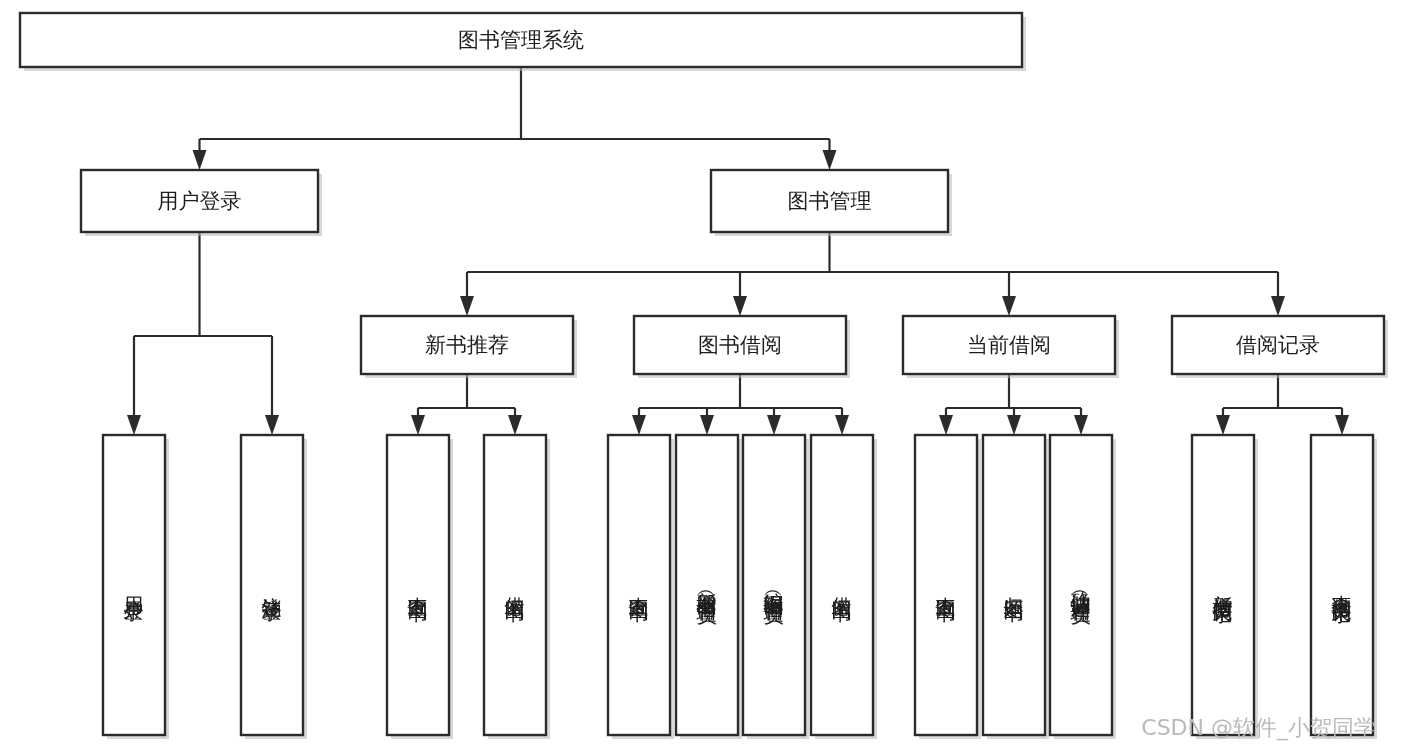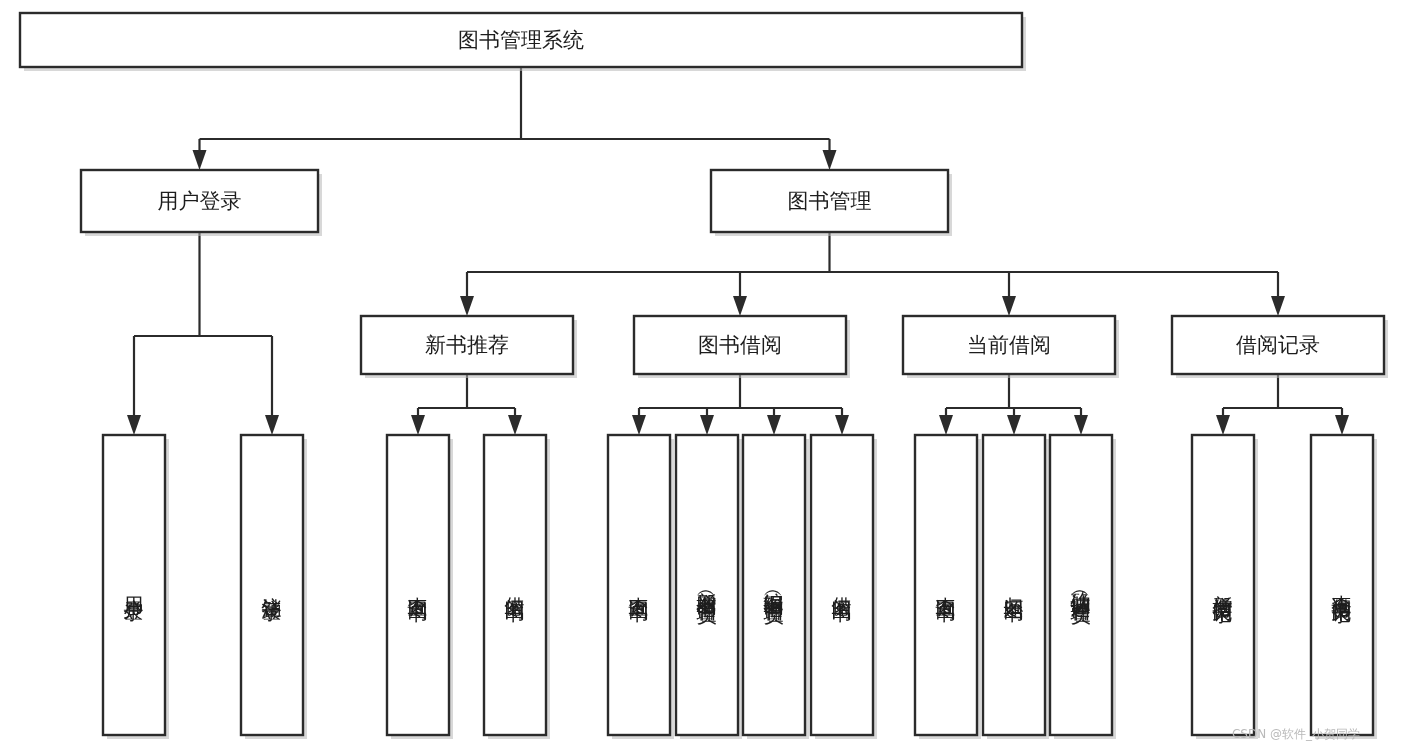--- a/index.html
+++ b/index.html
@@ -11,20 +11,21 @@
     width: 1405px;
     height: 747px;
     font-family: "DejaVu Sans", "Liberation Sans", sans-serif;
     overflow: hidden;
     position: relative;
   }
   #diagram-root {
     position: relative;
     width: 1368px;
     height: 747px;
+    padding-left: 16px;
   }
   svg.diagram {
     position: absolute;
     top: 0;
     left: 0;
     width: 1405px;
     height: 747px;
     display: block;
   }
   .node-box {
@@ -66,21 +67,21 @@
     justify-content: center;
     text-align: center;
     white-space: nowrap;
     pointer-events: none;
   }
   .watermark {
     position: absolute;
     right: 8px;
     bottom: 4px;
     font-family: "DejaVu Sans", "Liberation Sans", sans-serif;
-    font-size: 12px;
+    font-size: 22px;
     color: #b9b9b9;
     white-space: nowrap;
     margin-top: 20px;
   }
 </style>
 </head>
 <body>
 
 <div id="diagram-root">
   <svg class="diagram" viewBox="0 0 1405 747">

